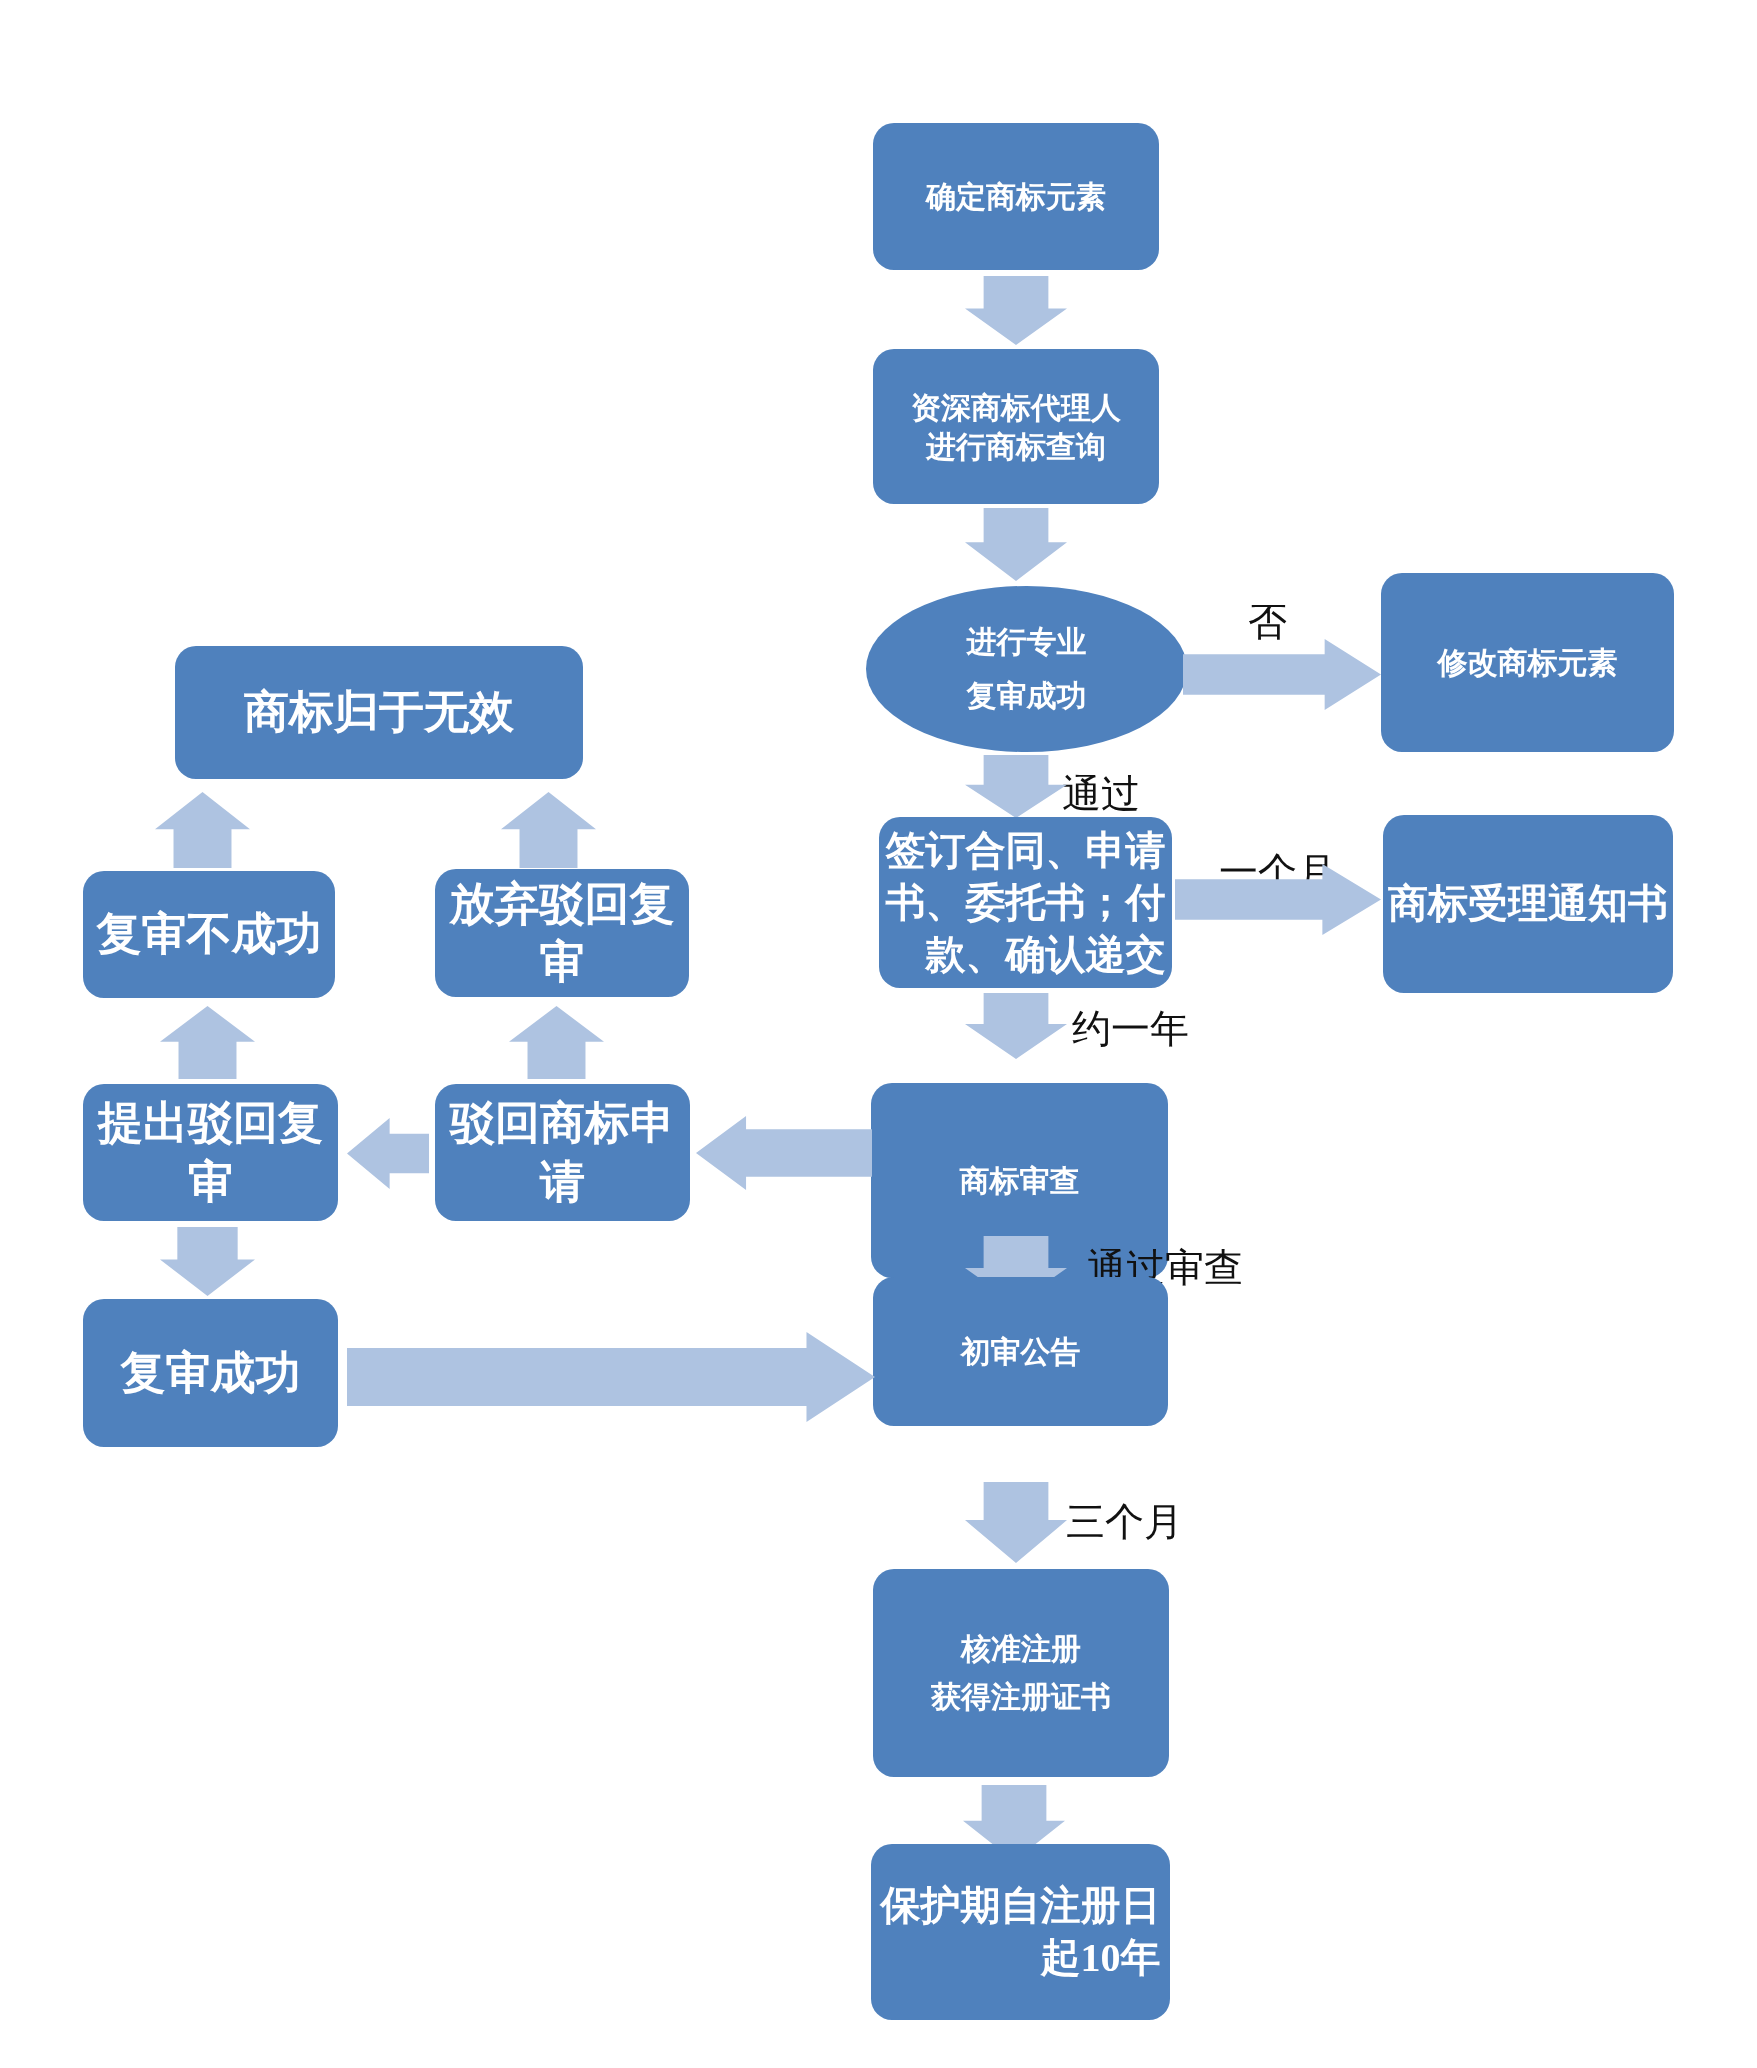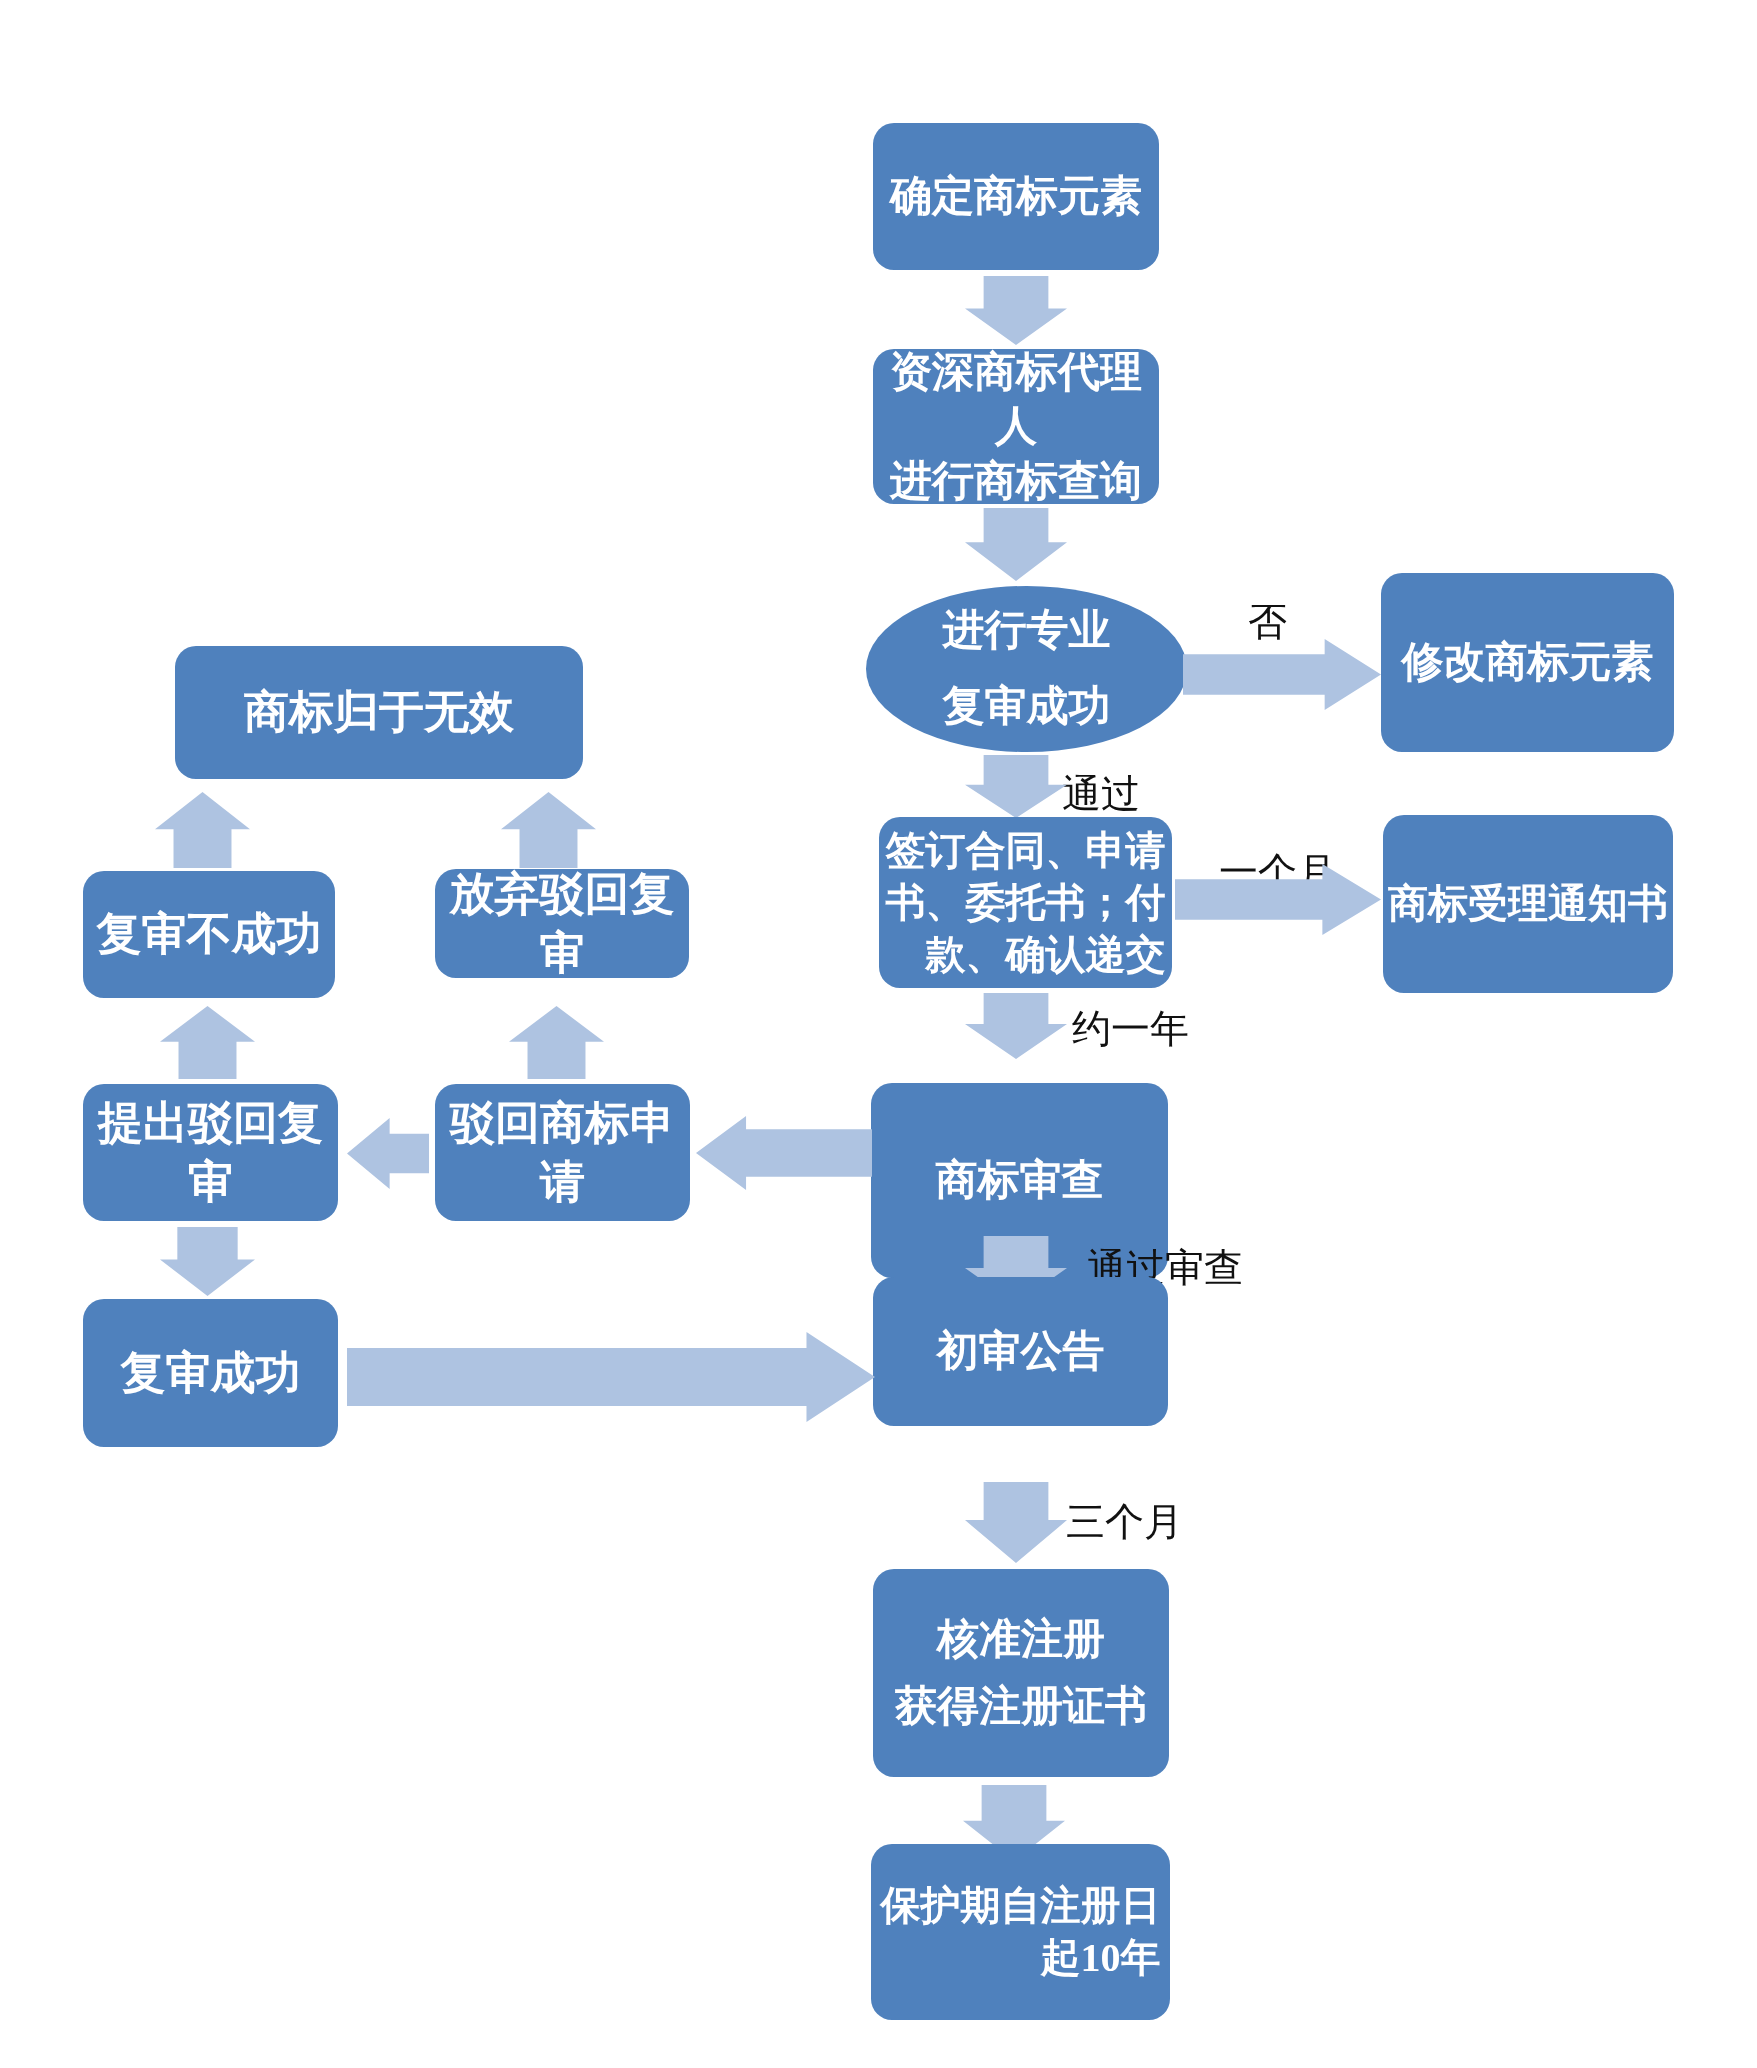--- a/index.html
+++ b/index.html
@@ -26,21 +26,21 @@
     display:flex;
     align-items:center;
     justify-content:center;
     text-align:center;
     font-weight:bold;
     white-space:pre-line;
     line-height:1.3;
     box-sizing:border-box;
   }
   .ellipse{border-radius:50%;}
-  .fs52{font-size:42px;}
+  .fs52{font-size:30px;}
   .fs50{font-size:40px;text-align:right;}
   .fs44{font-size:45px;}
   .lh-tall{line-height:1.8;}
   .lh-mid{line-height:1.6;}
   .arrow{position:absolute;}
   .arrow svg{display:block;width:100%;height:100%;fill:var(--arrow-fill);}
   .edge-label{
     position:absolute;
     font-size:39px;
     color:var(--label-text);
@@ -165,21 +165,21 @@
   </div>
 
   <div class="arrow" style="left:501px;top:792px;width:95px;height:76px">
     <svg viewBox="0 0 118 94" preserveAspectRatio="none">
         <use href="#sym-arrow-up"></use>
       </svg>
   </div>
 
   <div class="node fs44" style="left:83px;top:871px;width:252px;height:127px">复审不成功</div>
 
-  <div class="node fs44" style="left:435px;top:869px;width:254px;height:109px">放弃驳回复审</div>
+  <div class="node fs44" style="left:435px;top:869px;width:254px;height:128px">放弃驳回复审</div>
 
   <div class="arrow" style="left:160px;top:1006px;width:95px;height:73px">
     <svg viewBox="0 0 118 94" preserveAspectRatio="none">
         <use href="#sym-arrow-up"></use>
       </svg>
   </div>
 
   <div class="arrow" style="left:509px;top:1006px;width:95px;height:73px">
     <svg viewBox="0 0 118 94" preserveAspectRatio="none">
         <use href="#sym-arrow-up"></use>

